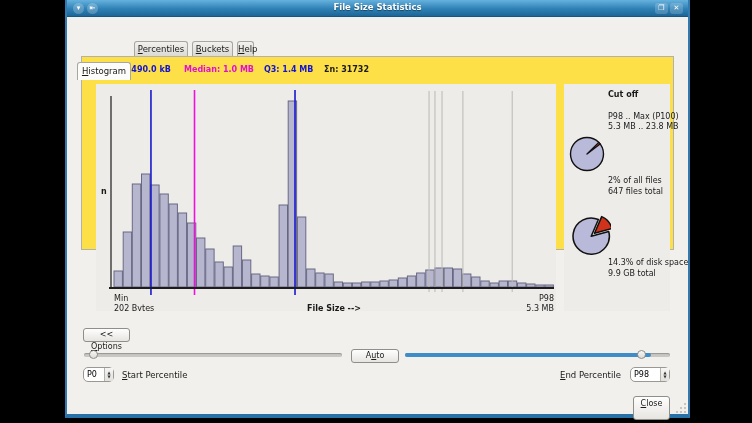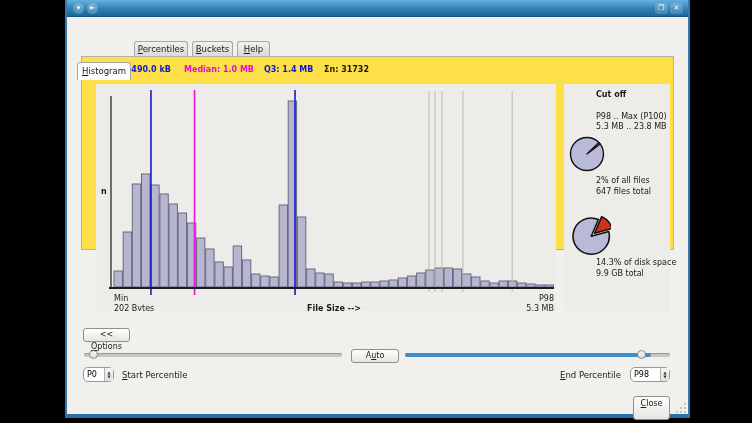--- a/index.html
+++ b/index.html
@@ -39,21 +39,21 @@
 
   .panel { position:absolute; left:14px; top:56px; width:593px; height:194px;
            background:#fde047; border:1px solid #b3b1ac; z-index:2; }
 
   .stat { position:absolute; top:8px; font-size:8px; font-weight:bold; }
 
   .chartbox { position:absolute; left:14px; top:27px; width:460px; height:227px;
               background:#edecе9; background:#edece9; }
   .cutoff { position:absolute; left:482px; top:27px; width:106px; height:227px;
             background:#edece9; font-size:8px; color:#1a1a1a; }
-  .cutoff .t { position:absolute; left:8px; white-space:nowrap;padding-left:24px; }
+  .cutoff .t { position:absolute; left:20px; white-space:nowrap;padding-left:24px; }
 
   
   .btn { position:absolute; font-size:8px; color:#1a1a1a; text-align:center;
          background:linear-gradient(#fefefe,#e7e5e1); border:1px solid #908e88;
          border-radius:3px; }
   .btn u { text-decoration:underline; }
 
   .track { position:absolute; height:4px; border-radius:2px; background:#c9c7c3;
            box-shadow:inset 0 1px 1px rgba(0,0,0,.25); }
   .track .fill { position:absolute; left:0; top:0; bottom:0; border-radius:2px; }
@@ -78,29 +78,30 @@
 </style>
 </head>
 <body>
 
 <div class="screen">
   <div class="window">
 
     <div class="titlebar">
       <span class="tb-ico" style="left:6px">▾</span>
       <span class="tb-ico" style="left:20px">⇤</span>
+      <span class="tb-title">File Size Statistics</span>
       <span class="tb-btn" style="right:20px">❐</span>
       <span class="tb-btn" style="right:5px">✕</span>
     </div>
 
 
     <div class="tab sel" style="left:10px;width:54px"><u>H</u>istogram</div>
     <div class="tab" style="left:67px;width:54px"><u>P</u>ercentiles</div>
     <div class="tab" style="left:125px;width:41px"><u>B</u>uckets</div>
-    <div class="tab" style="left:170px;width:33px"><u>H</u>elp</div>
+    <div class="tab" style="left:170px;width:17px"><u>H</u>elp</div>
 
     <div class="panel">
       <span class="stat" style="left: 31px; color: rgb(20, 20, 210);">Q1: 490.0 kB</span>
       <span class="stat" style="left: 102px; color: rgb(225, 15, 211);">Median: 1.0 MB</span>
       <span class="stat" style="left: 182px; color: rgb(20, 20, 210);">Q3: 1.4 MB</span>
       <span class="stat" style="left: 242px; color: rgb(26, 26, 26);">Σn: 31732</span>
 
       <div class="chartbox">
         <svg id="histsvg" width="460" height="227" viewBox="0 0 460 227">
             <rect x="18.0" y="187" width="8.4" height="16" fill="#b6b6cf" stroke="#686884" stroke-width="1"></rect>

